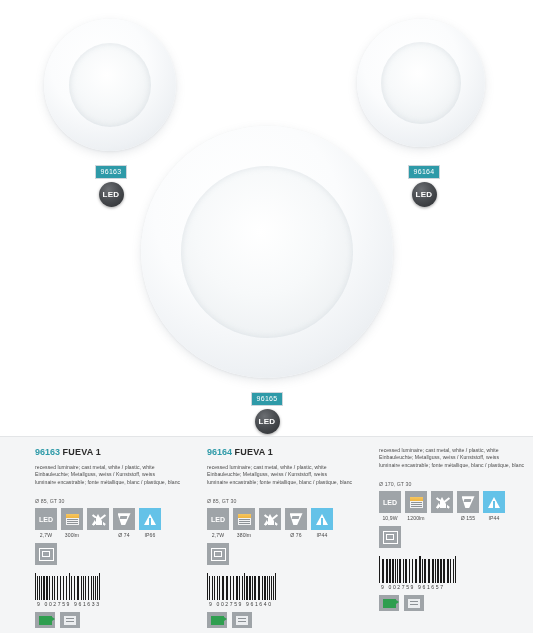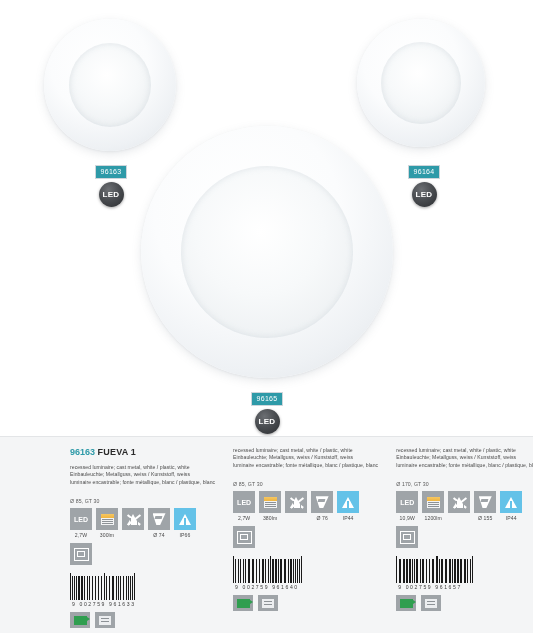--- a/index.html
+++ b/index.html
@@ -65,21 +65,21 @@
   #badge-96163{left:88px;top:160px;width:46px;}
   #badge-96164{left:401px;top:160px;width:46px;}
   #badge-96165{left:244px;top:387px;width:46px;}
 
   
   .panel{
     position:absolute;left:0;top:436px;width:533px;height:197px;
     background:#f4f5f6;
     border-top:1px solid #e3e5e7;
   }
-  .cols{display:flex;padding:10px 0 0 0;margin-left:35px;}
+  .cols{display:flex;padding:10px 0 0 0;}
   .col{width:155px;padding-left:35px;box-sizing:content-box;}
   .col.c2{padding-left:18px;}
   .col.c3{padding-left:18px;}
 
   .title-row{font-size:9px;font-weight:bold;line-height:11px;margin-bottom:6px;}
   .title-row .code{color:#2e9aa8;}
   .title-row .name{color:#2b2b2b;letter-spacing:.2px;}
 
   .desc{font-size:5.1px;line-height:7.4px;color:#4a4a4a;letter-spacing:.05px;}
   .desc div{white-space:nowrap;}
@@ -323,20 +323,24 @@
               <div class="elabel"></div>
             </div>
           <div class="tag">
               <div class="box"></div>
             </div>
         </div>
       </div>
     </div>
 
     <div class="col c2">
+      <div class="title-row">
+        <span class="code">96164</span>
+        <span class="name">FUEVA 1</span>
+      </div>
       <div class="desc">
         <div>recessed luminaire; cast metal, white / plastic, white</div>
         <div>Einbauleuchte; Metallguss, weiss / Kunststoff, weiss</div>
         <div>luminaire encastrable; fonte métallique, blanc / plastique, blanc</div>
       </div>
       <div class="dims">Ø 85, GT 30</div>
       <div class="icon-row">
         <div class="icon-cell">
           <div class="ic grey">LED</div>
           <div class="ic-label">2,7W</div>

